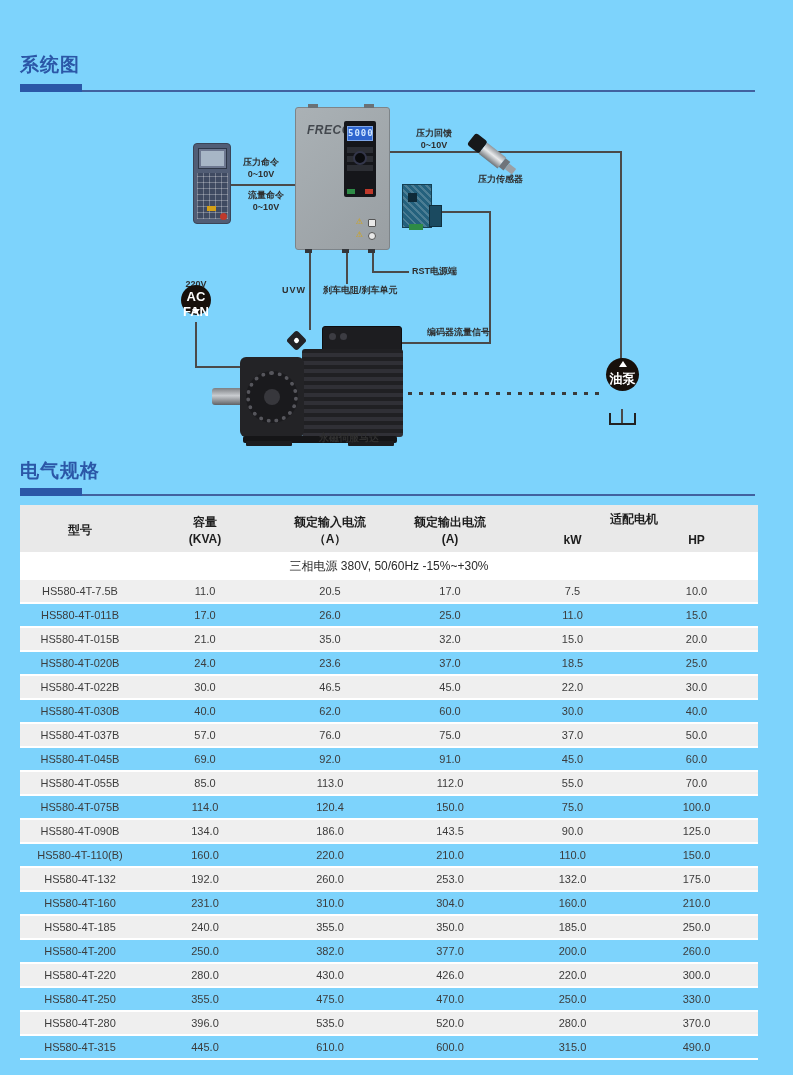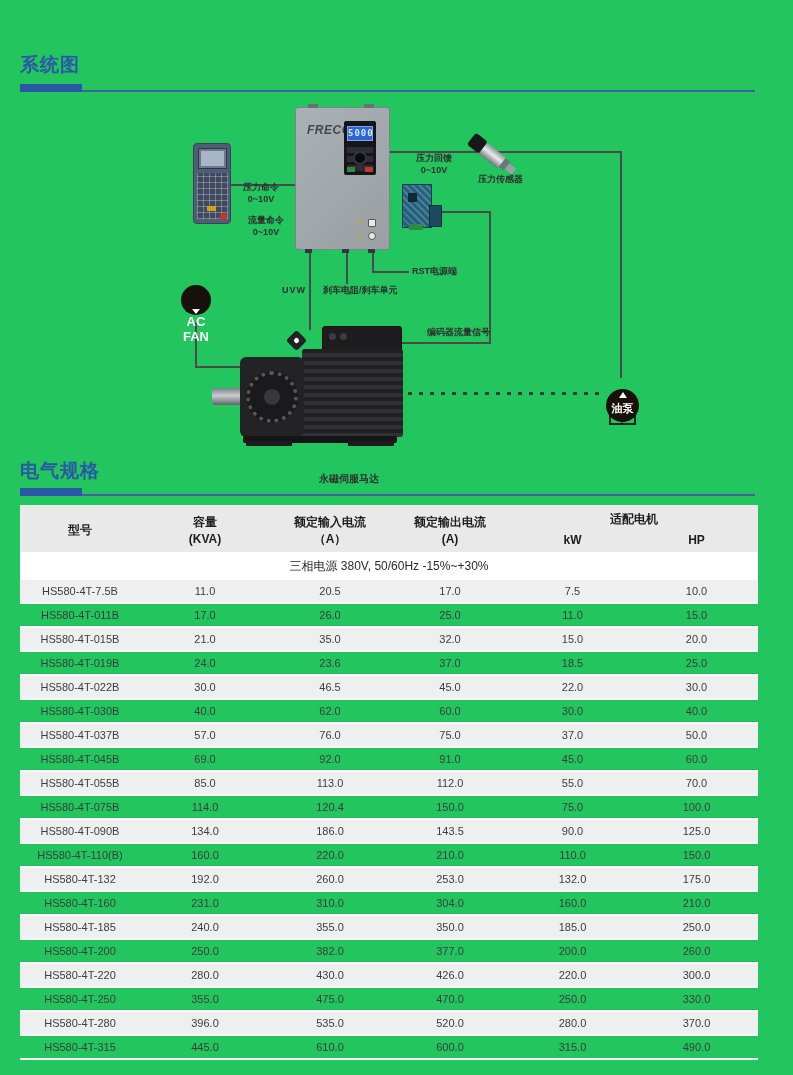--- a/index.html
+++ b/index.html
@@ -1,49 +1,49 @@
 <!DOCTYPE html>
 <html style="--accent: #2b57a7; --rule: #41619f; --header-bg: #e9e9e9; --stripe-bg: #efefef;"><head>
 <meta charset="utf-8">
 <style>
   :root{
     --accent:#2b57a7; --rule:#41619f; --header-bg:#e9e9e9; --stripe-bg:#efefef;
     --line:#4a4a4a; --ink:#2f2f2f;
   }
   *{box-sizing:border-box;margin:0;padding:0}
   body{background:#fff;font-family:"Liberation Sans","DejaVu Sans",sans-serif;}
-  .page{position:relative;width:793px;height:1075px;background:#22c55e;overflow:hidden;}
+  .page{position:relative;width:793px;height:1075px;background:#7dd3fc;overflow:hidden;}
 
   
   .sec-title{position:absolute;left:20px;font-size:19px;font-weight:bold;color:var(--accent);letter-spacing:1px;}
   .rule{position:absolute;left:20px;width:735px;height:8px;border-bottom:2px solid var(--rule);}
   .rule::before{content:"";position:absolute;left:0;bottom:-2px;width:62px;height:8px;background:var(--accent);}
 
   
   .lbl{position:absolute;font-size:9px;font-weight:bold;color:var(--ink);line-height:1.3;white-space:nowrap;}
-  .ml{white-space:pre-line;text-align:center;transform:translateX(-50%);margin-top:25px;}
+  .ml{white-space:pre-line;text-align:center;transform:translateX(-50%);}
   .hline{position:absolute;height:2px;background:var(--line);}
   .vline{position:absolute;width:2px;background:var(--line);}
   .dotline{position:absolute;height:3px;background:repeating-linear-gradient(90deg,#3a3a3a 0 4px,transparent 4px 11px);}
 
   
   .pendant{position:absolute;left:193px;top:143px;width:38px;height:81px;background:#515d75;border:1px solid #3a4457;border-radius:4px;}
   .pendant .scr{position:absolute;left:4px;top:4px;width:29px;height:21px;background:#6d7890;border:1px solid #2e3748;}
   .pendant .scr-in{position:absolute;left:2px;top:2px;width:23px;height:15px;background:#a7b6c6;}
   .pendant .keys{position:absolute;left:3px;top:29px;width:31px;height:46px;background-color:#3f4a61;
     background-image:repeating-linear-gradient(0deg,rgba(255,255,255,.28) 0 1px,transparent 1px 6px),
                      repeating-linear-gradient(90deg,rgba(255,255,255,.28) 0 1px,transparent 1px 6px);}
   .pendant .key-y{position:absolute;left:13px;top:62px;width:9px;height:5px;background:#d4a017;}
   .pendant .key-r{position:absolute;left:26px;top:69px;width:7px;height:7px;border-radius:50%;background:#c0392b;}
 
   
   .drive{position:absolute;left:295px;top:107px;width:95px;height:143px;background:linear-gradient(135deg,#aab1b5,#999fa3);border:1px solid #7d8489;border-radius:3px;}
   .drive .tab{position:absolute;top:-4px;width:10px;height:4px;background:#6a7176;}
   .drive .brand{position:absolute;left:11px;top:15px;font-size:12px;font-weight:bold;font-style:italic;color:#43484e;letter-spacing:.5px;}
-  .drive .panel{position:absolute;right:13px;top:13px;width:32px;height:54px;background:#15161a;border-radius:2px;}
+  .drive .panel{position:absolute;right:13px;top:13px;width:32px;height:76px;background:#15161a;border-radius:2px;}
   .drive .lcd{position:absolute;left:3px;top:5px;width:26px;height:15px;background:#2f66cf;border:1px solid #7ea6e8;color:#cfe6ff;font-family:"DejaVu Sans Mono",monospace;font-size:9px;font-weight:bold;text-align:center;line-height:13px;letter-spacing:1px;}
   .drive .btns{position:absolute;left:3px;top:24px;width:26px;height:26px;
     background-image:repeating-linear-gradient(0deg,#2c2e34 0 6px,#15161a 6px 9px),repeating-linear-gradient(90deg,#2c2e34 0 6px,#15161a 6px 9px);}
   .drive .knob{position:absolute;left:9px;top:30px;width:14px;height:14px;border-radius:50%;background:#0a0b0e;border:2px solid #33364a;}
   .drive .bg-btn{position:absolute;bottom:3px;width:8px;height:5px;}
   .drive .warn{position:absolute;font-size:8px;color:#d9a400;line-height:1;}
   .drive .sq{position:absolute;width:8px;height:8px;background:#e8e8e8;border:1px solid #555;border-radius:1px;}
   .drive .term{position:absolute;bottom:-4px;width:7px;height:4px;background:#33363a;}
 
   
@@ -73,21 +73,21 @@
   .motor-jbox::after{content:"";position:absolute;left:17px;top:6px;width:7px;height:7px;border-radius:50%;background:#3c3c42;}
   .motor-hook{position:absolute;left:289px;top:333px;width:15px;height:15px;background:#222226;transform:rotate(45deg);border-radius:3px;}
   .motor-hook::after{content:"";position:absolute;left:5px;top:5px;width:5px;height:5px;border-radius:50%;background:#fff;}
   .motor-base{position:absolute;left:243px;top:436px;width:154px;height:7px;background:#151517;border-radius:2px;}
   .motor-foot{position:absolute;top:441px;width:46px;height:5px;background:#1c1c1f;border-radius:1px;}
 
   
   .badge{position:absolute;border-radius:50%;background:#17100b;color:#fff;text-align:center;font-weight:bold;}
   .fan-badge{left:181px;top:285px;width:30px;height:30px;font-size:13px;line-height:1.15;padding-top:5px;}
   .fan-badge .tri{position:absolute;left:50%;bottom:1px;transform:translateX(-50%);width:0;height:0;border-left:4px solid transparent;border-right:4px solid transparent;border-top:5px solid #fff;}
-  .pump-badge{left:606px;top:389px;width:33px;height:33px;font-size:11px;line-height:1;padding-top:14px;}
+  .pump-badge{left:606px;top:358px;width:33px;height:33px;font-size:13px;line-height:1;padding-top:14px;}
   .pump-badge .tri{position:absolute;left:50%;top:3px;transform:translateX(-50%);width:0;height:0;border-left:4px solid transparent;border-right:4px solid transparent;border-bottom:6px solid #fff;}
   .pump-bracket{position:absolute;left:609px;top:413px;width:27px;height:12px;border:2px solid #222;border-top:none;}
 
   
   .spec{position:absolute;left:20px;top:505px;width:738px;}
   table{width:738px;border-collapse:collapse;table-layout:fixed;}
   th,td{text-align:center;border-bottom:2px solid #fff;}
   thead th{background:var(--header-bg);color:#1d1d1d;font-size:12px;font-weight:bold;line-height:1.35;white-space:pre-line;vertical-align:middle;}
   tr.h1 th{height:24px;padding-top:4px;}
   tr.h2 th{height:24px;}
@@ -194,21 +194,21 @@
 0~10V</div>
     <div class="lbl ml" style="left:266px;top:190px">流量命令
 0~10V</div>
     <div class="lbl ml" style="left:434px;top:128px">压力回馈
 0~10V</div>
     <div class="lbl" style="left:478px;top:174px">压力传感器</div>
     <div class="lbl" style="left:412px;top:266px">RST电源端</div>
     <div class="lbl" style="left:282px;top:285px;letter-spacing:1px">UVW</div>
     <div class="lbl" style="left:323px;top:285px">刹车电阻/刹车单元</div>
     <div class="lbl" style="left:427px;top:327px">编码器流量信号</div>
-    <div class="lbl ml" style="left:349px;top:447px;font-size:10px">永磁伺服马达</div>
+    <div class="lbl ml" style="left:349px;top:431px;font-size:10px">永磁伺服马达</div>
   </div>
 
   <div class="sec-title" style="top:458px">电气规格</div>
   <div class="rule" style="top:488px"></div>
 
   <div class="spec">
     <table>
       <colgroup>
         <col style="width:120px">
           <col style="width:130px">
@@ -255,21 +255,21 @@
           </tr>
           <tr>
             <td>HS580-4T-015B</td>
             <td>21.0</td>
             <td>35.0</td>
             <td>32.0</td>
             <td>15.0</td>
             <td>20.0</td>
           </tr>
           <tr>
-            <td>HS580-4T-019B</td>
+            <td>HS580-4T-020B</td>
             <td>24.0</td>
             <td>23.6</td>
             <td>37.0</td>
             <td>18.5</td>
             <td>25.0</td>
           </tr>
           <tr>
             <td>HS580-4T-022B</td>
             <td>30.0</td>
             <td>46.5</td>

